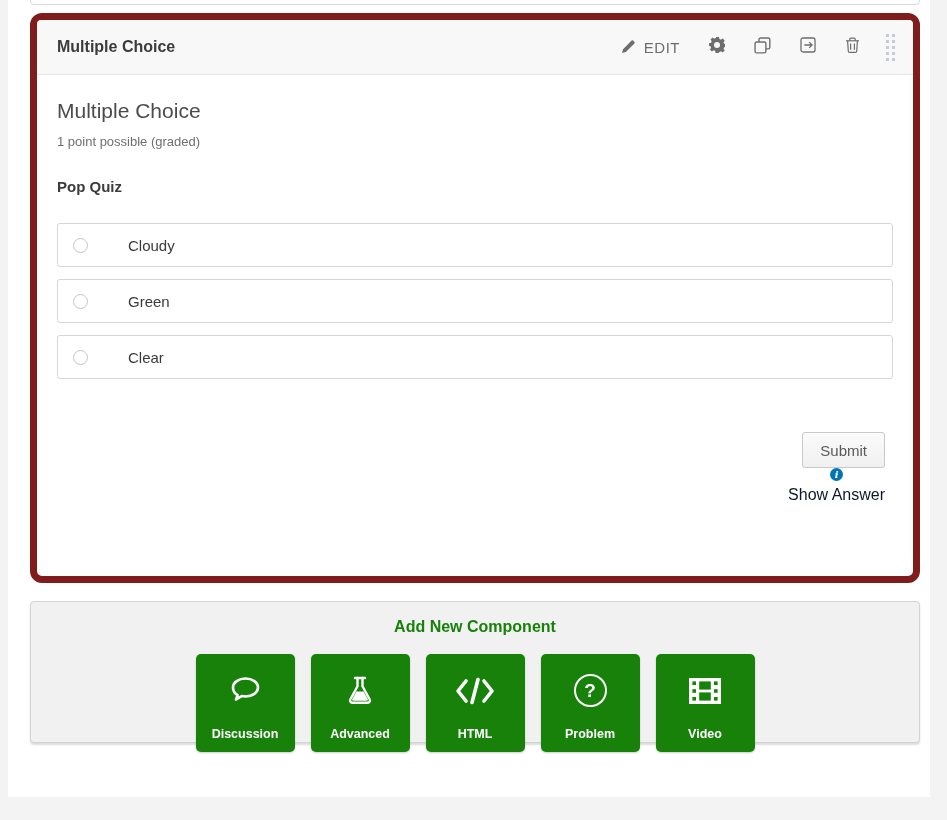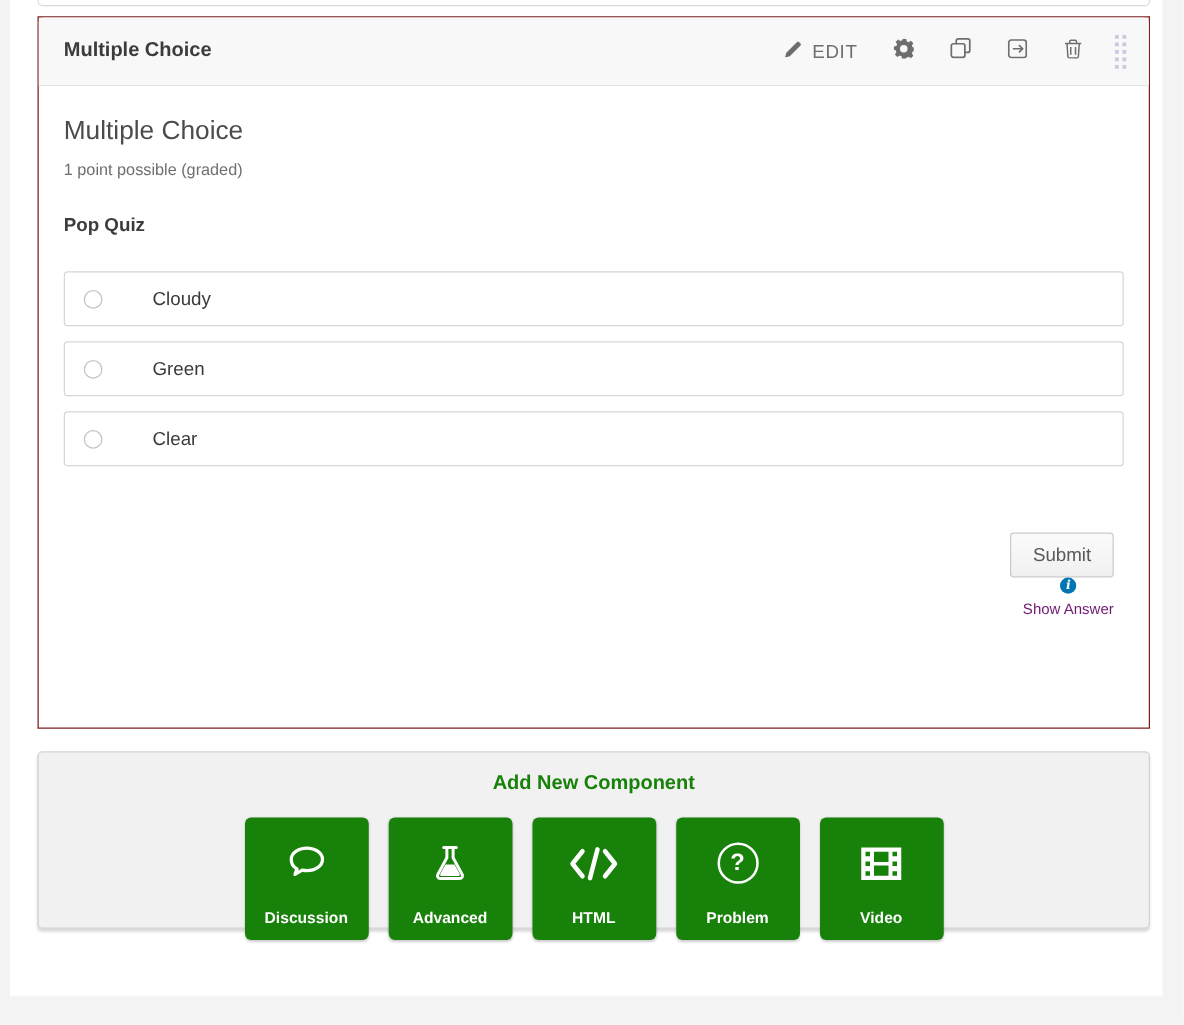--- a/index.html
+++ b/index.html
@@ -25,22 +25,22 @@
     background: #fff;
     border: 1px solid #d9d9d9;
     border-radius: 0 0 4px 4px;
   }
   
   .unit-card {
     position: absolute;
     left: 22px; top: 13px;
     width: 890px; height: 570px;
     background: #fff;
-    border: 1px solid #7f1d1d;
-    border-radius: 0;
+    border: 7px solid #7f1d1d;
+    border-radius: 12px;
   }
   .card-header {
     height: 55px;
     background: #f8f8f8;
     border-bottom: 1px solid #e5e5e5;
     border-radius: 4px 4px 0 0;
     display: flex;
     align-items: center;
     padding: 0 14px 0 20px;
   }
@@ -148,22 +148,22 @@
     font-family: "DejaVu Serif", serif;
     font-style: italic;
     font-weight: bold;
     font-size: 10px;
     line-height: 13px;
     text-align: center;
     display: block;
   }
   .show-answer-label {
     margin-top: 5px;
-    font-size: 12px;
-    color: #701a75;
+    font-size: 16px;
+    color: #0f172a;
   }
   
   .add-panel {
     position: absolute;
     left: 22px; top: 601px;
     width: 890px; height: 142px;
     background: #f1f1f1;
     border: 1px solid #d4d4d4;
     border-radius: 4px;
     box-shadow: 0 2px 2px rgba(0,0,0,0.14);

